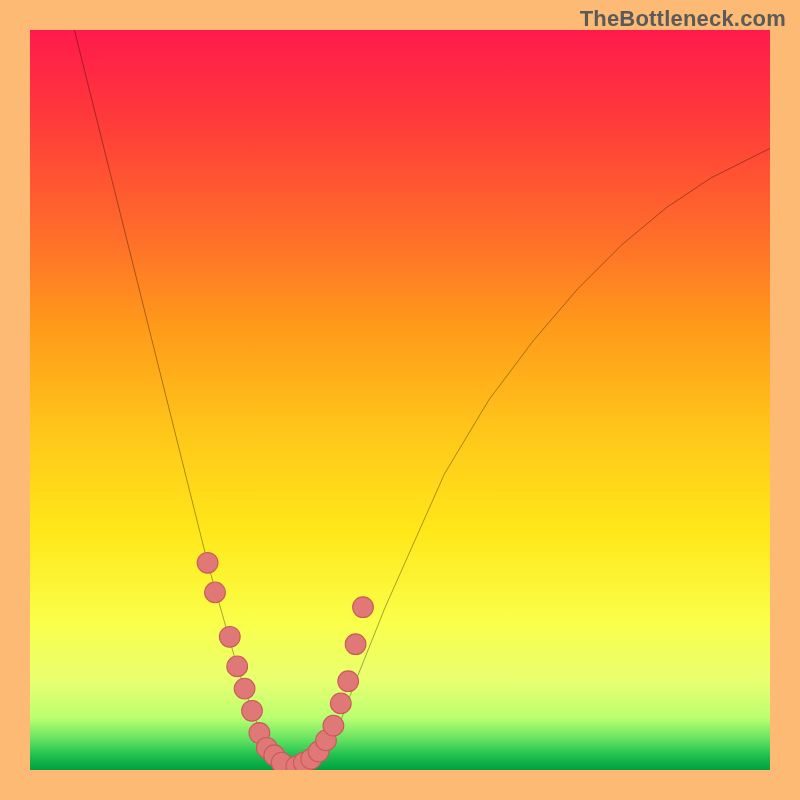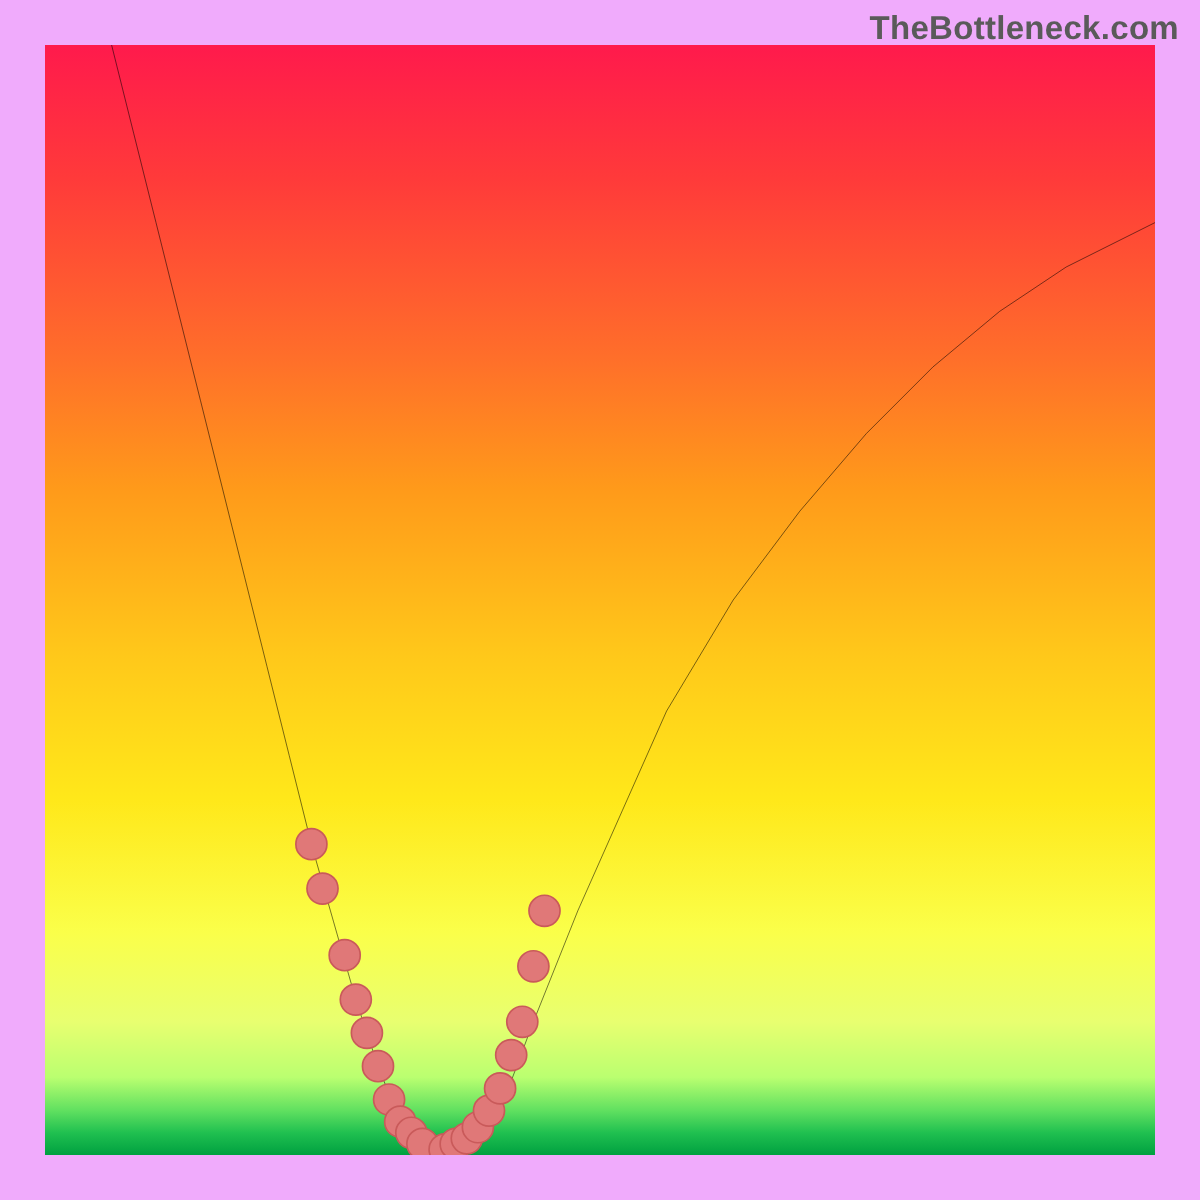--- a/index.html
+++ b/index.html
@@ -1,21 +1,21 @@
 <!DOCTYPE html>
 <html><head>
 <meta charset="utf-8">
 <style>
   * { margin: 0; padding: 0; box-sizing: border-box; }
   html, body { width: 800px; height: 800px; overflow: hidden; background: #000; }
   .frame {
     position: relative;
     width: 800px;
     height: 800px;
-    background: #f0abfc;
+    background: #fdba74;
   }
   .plot-area {
     position: absolute;
     left: 30px;
     top: 30px;
     width: 740px;
     height: 740px;
     background: linear-gradient(to bottom,
       #ff1a4c 0%,
       #ff3a3a 12%,

